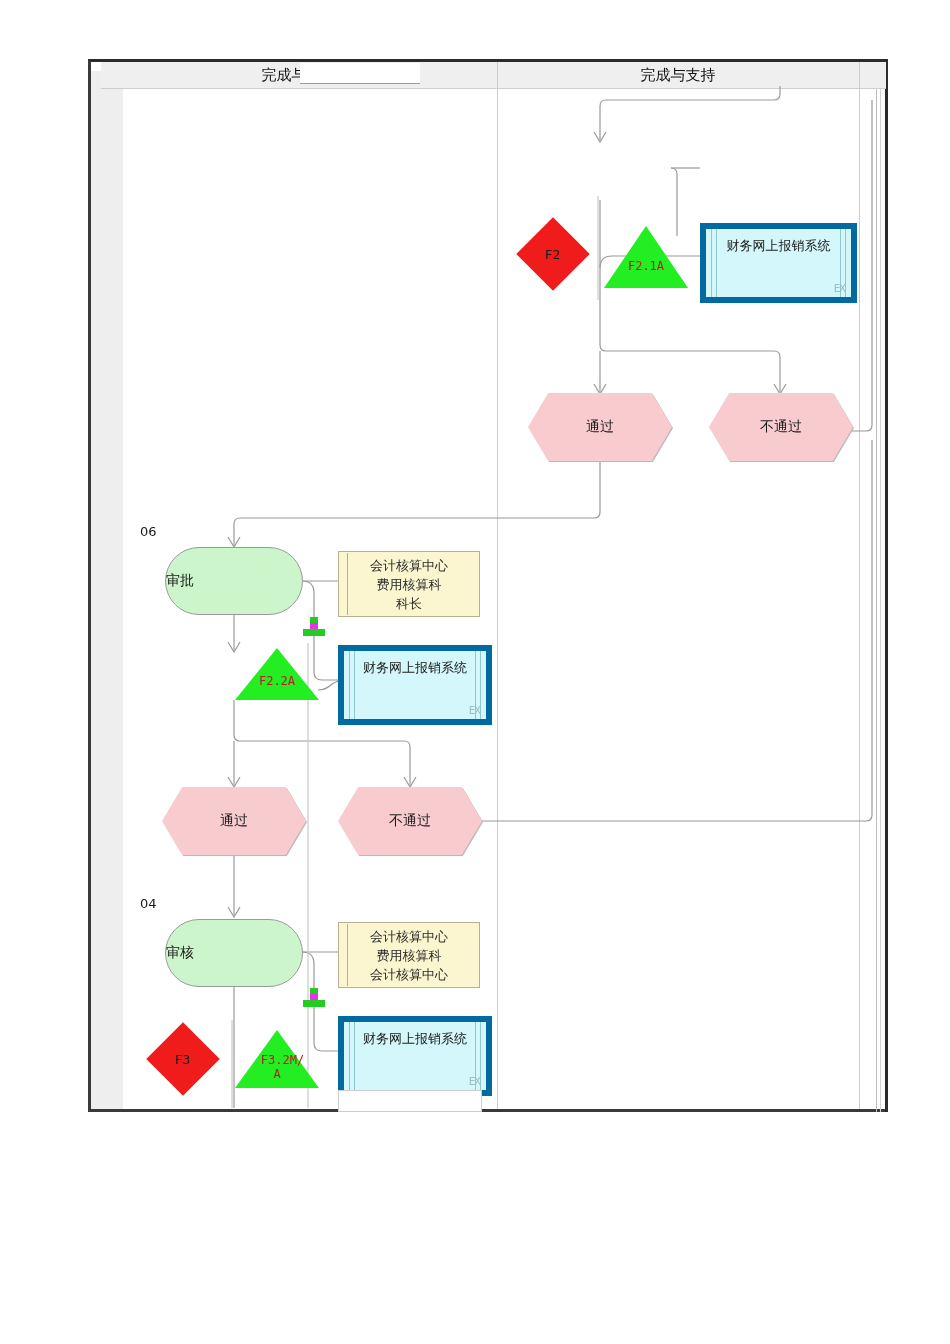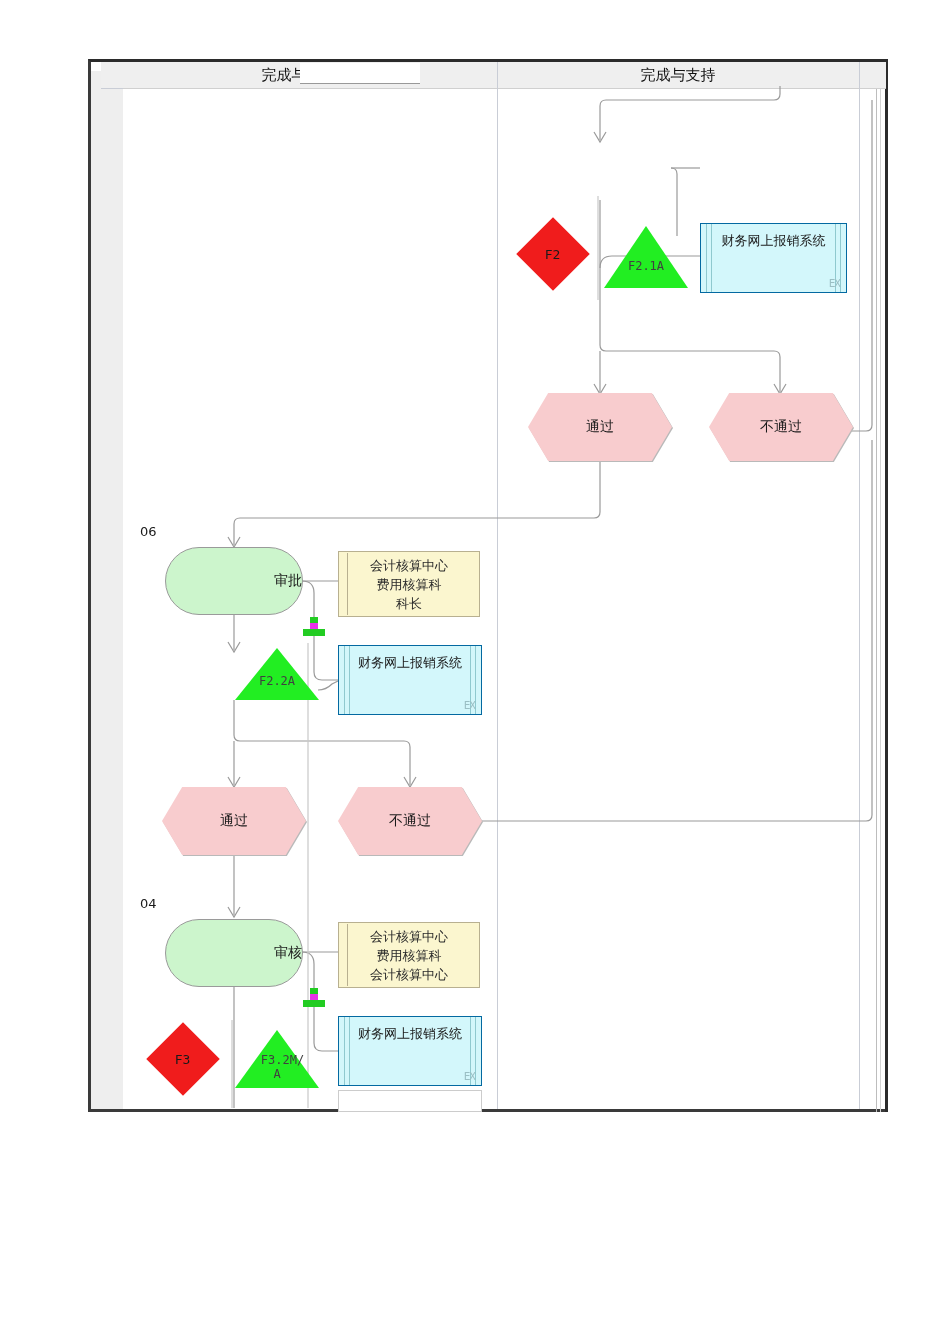--- a/index.html
+++ b/index.html
@@ -93,21 +93,21 @@
     border-bottom:1px solid #999999;
   }
 
   
   .node{ position:absolute; box-sizing:border-box; }
 
   .task{
     border:1px solid #9a9a9a;
     background:#ccf5cc;
     border-radius:38px;
-    display:flex; align-items:center; justify-content:flex-end;
+    display:flex; align-items:center; justify-content:flex-start;
     font-size:14px; color:#1a1a1a;
     font-family:"DejaVu Sans","Liberation Sans",sans-serif;
   }
 
   .hexagon{
     background:#f8ccce;
     display:flex; align-items:center; justify-content:center;
     font-size:14px; color:#1a1a1a;
     font-family:"DejaVu Sans","Liberation Sans",sans-serif;
     clip-path:polygon(14% 0%, 86% 0%, 100% 50%, 86% 100%, 14% 100%, 0% 50%);
@@ -131,41 +131,41 @@
 
   .triangle-wrap{ position:absolute; }
   .triangle-shape{
     width:100%; height:100%;
     background:#22ee22;
     clip-path:polygon(50% 0%, 100% 100%, 0% 100%);
   }
   .triangle-label{
     position:absolute; left:0; right:0;
     text-align:center;
-    font-size:12px; color:#404040;
+    font-size:12px; color:#b91c1c;
     line-height:13px;
     font-family:"DejaVu Sans Mono","Liberation Mono",monospace;
     pointer-events:none;
   }
 
   .role-box{
     border:1px solid #b8b090;
     background:#fbf6cf;
     display:flex; flex-direction:column;
     align-items:center; justify-content:center;
     font-size:13px; color:#2a2a2a; line-height:19px;
     font-family:"DejaVu Sans","Liberation Sans",sans-serif;
   }
   .role-box .bar{
     position:absolute; left:8px; top:1px; bottom:1px;
     width:1px; background:#b8b090;
   }
 
   .sys-box{
-    border:1px solid #0369a1;
+    border:6px solid #0369a1;
     background:#d3f7fb;
     position:absolute;
     font-family:"DejaVu Sans","Liberation Sans",sans-serif;
   }
   .sys-box .rule{ position:absolute; top:0; bottom:0; width:1px; background:#8fc9cf; }
   .sys-box .txt{
     position:absolute; left:18px; right:18px; top:6px;
     text-align:center; font-size:13px; line-height:21px; color:#1a1a1a;
   }
   .sys-box .ex{

